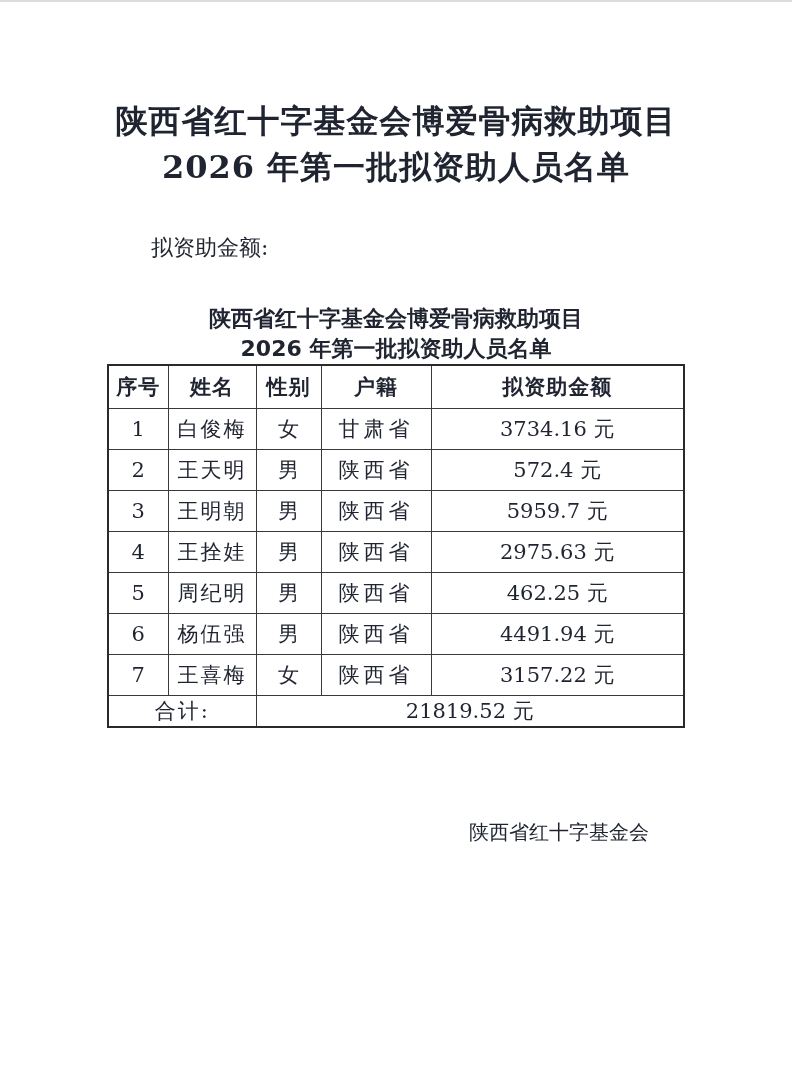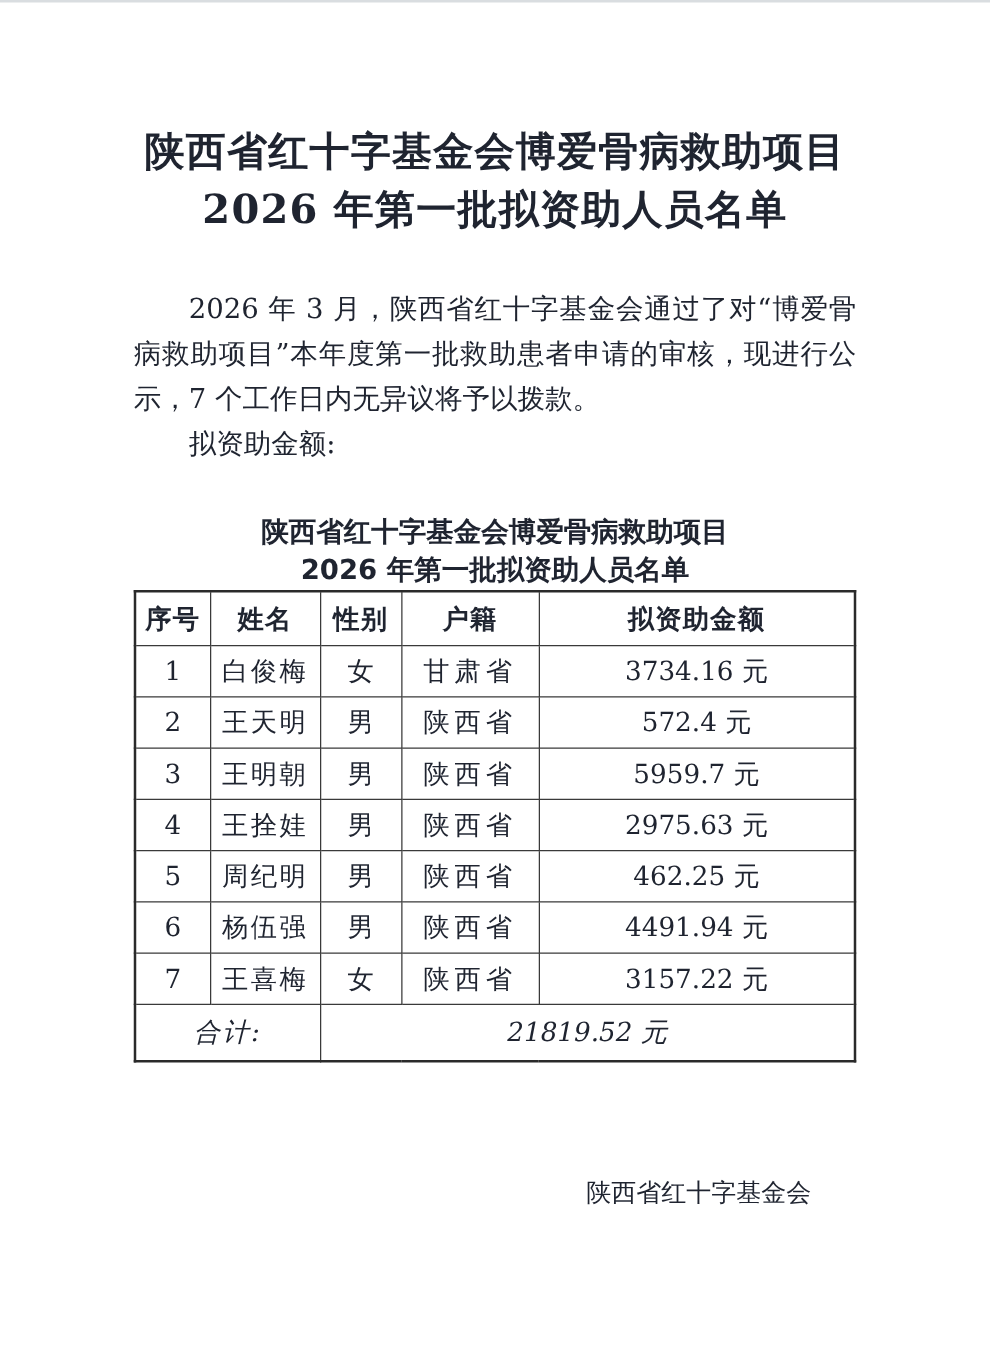--- a/index.html
+++ b/index.html
@@ -64,21 +64,21 @@
   }
   table.recipients td {
     font-family: "DejaVu Serif", serif;
     font-size: 21px;
     height: 41px;
     text-align: center;
     vertical-align: middle;
   }
   td.cjk-wide { letter-spacing: 4px; }
   td.cjk { letter-spacing: 2px; margin-left: 40px; }
-  tr.total-row td { height: 46px; font-style: italic; }
+  tr.total-row td { height: 32px; }
   .col-no { width: 60px; }
   .col-name { width: 88px; }
   .col-gender { width: 65px; }
   .col-region { width: 110px; }
   .col-amount { width: 253px; }
   .footer-block {
     width: 330px;
     margin: 84px 0 0 394px;
     text-align: center;
     font-size: 20px;
@@ -89,21 +89,20 @@
 <body>
 
 <div class="page-top-edge"></div>
 
 <div class="doc-title">
   <div>陕西省红十字基金会博爱骨病救助项目</div>
   <div>2026 年第一批拟资助人员名单</div>
 </div>
 
 <div class="body-text">
-  <p>2026 年 3 月，陕西省红十字基金会通过了对“博爱骨病救助项目”本年度第一批救助患者申请的审核，现进行公示，7 个工作日内无异议将予以拨款。</p>
   <p>拟资助金额:</p>
 </div>
 
 <div class="table-caption">
   <div>陕西省红十字基金会博爱骨病救助项目</div>
   <div>2026 年第一批拟资助人员名单</div>
 </div>
 
 <table class="recipients">
   <colgroup>

